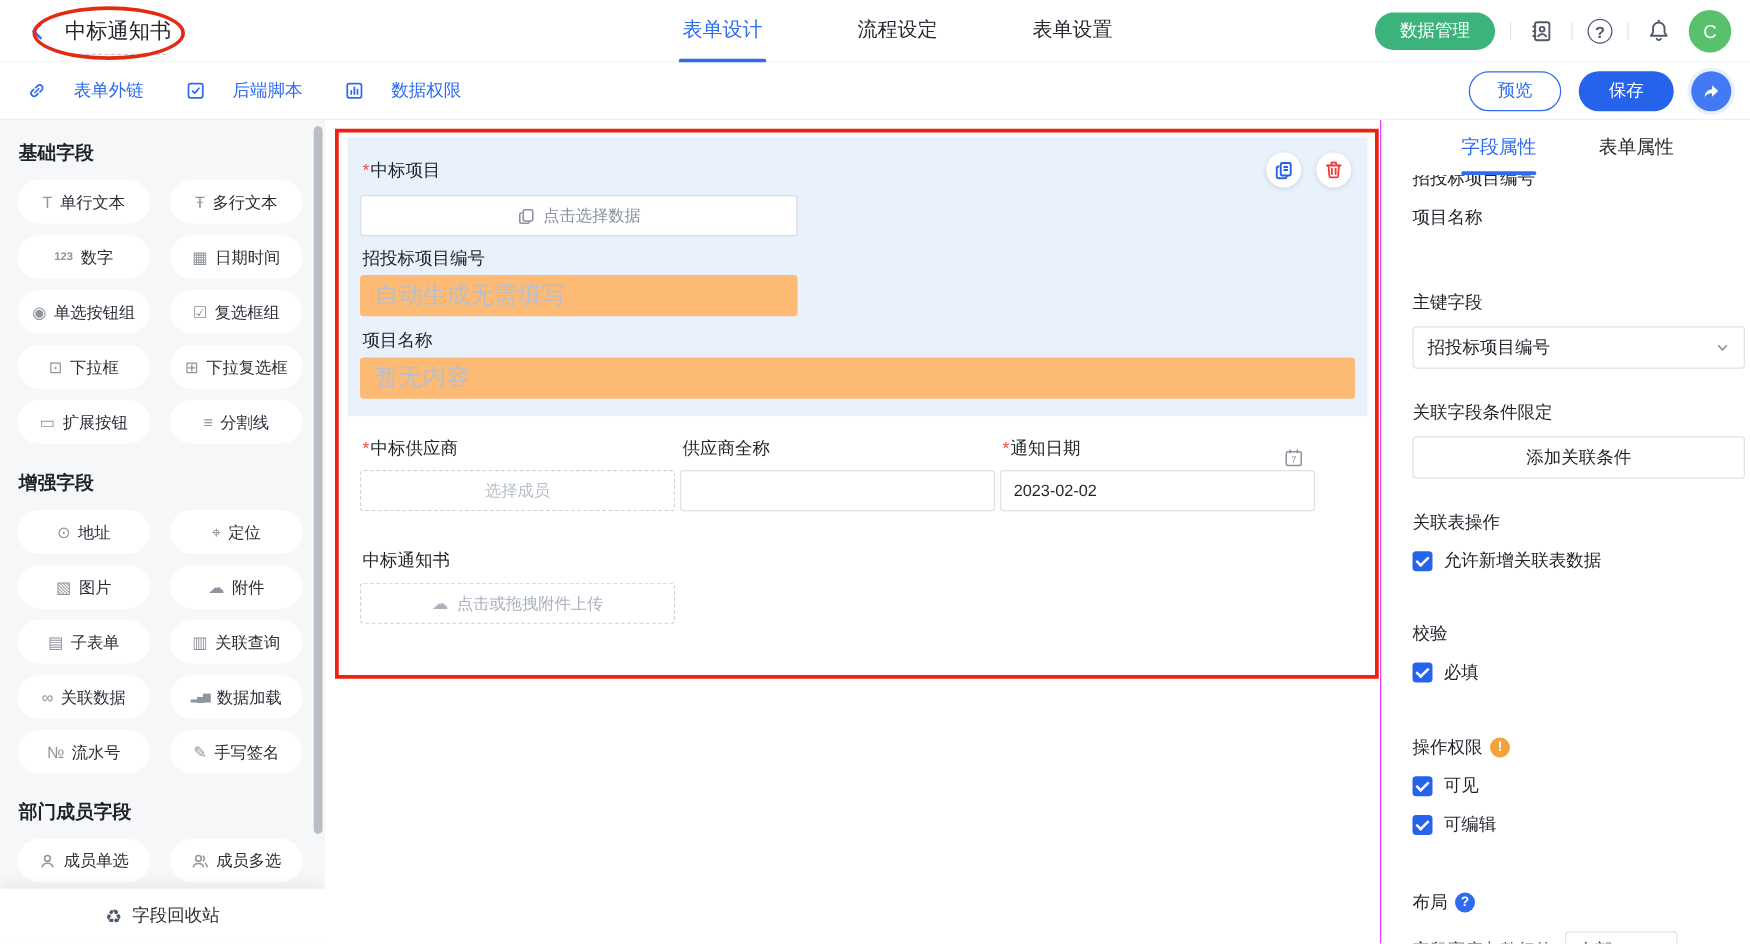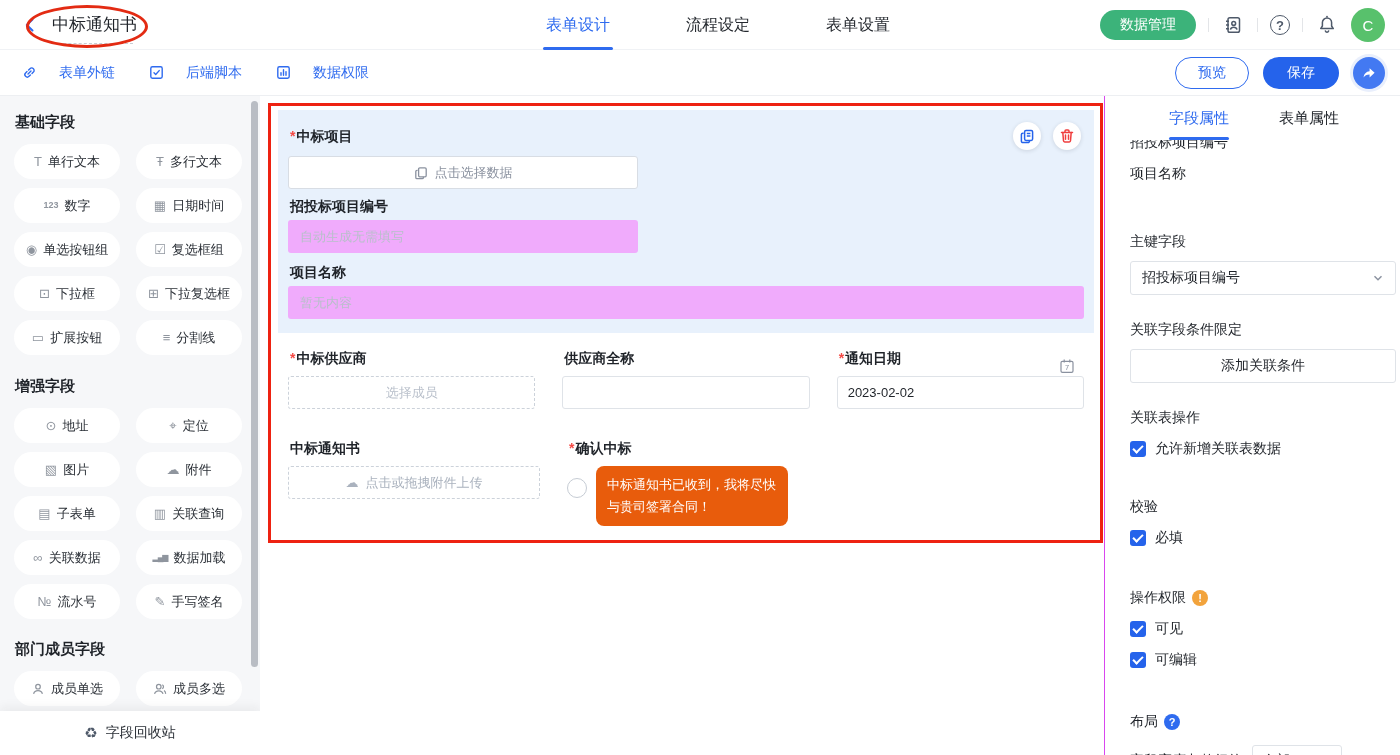--- a/index.html
+++ b/index.html
@@ -38,34 +38,34 @@
   .pill .pi.num{font-size:9px;font-weight:bold;letter-spacing:0}
   .pill .pi.bars{font-size:8px;letter-spacing:-1px}
   .sb-foot{position:absolute;left:0;right:0;bottom:0;height:44px;background:#fff;box-shadow:0 -4px 10px rgba(31,35,41,.06);display:flex;align-items:center;justify-content:center;gap:8px;font-size:14px;color:#2a2f36;cursor:pointer;z-index:6}
   .sb-foot .pi{color:#4e5969;font-size:15px}
   .sb-scroll{position:absolute;left:251px;top:5px;width:7px;height:566px;background:#b9bdc4;border-radius:4px;z-index:5}
   
   .canvas{position:absolute;left:260px;top:96px;width:844px;height:659px;background:#fff}
   .red-rect{position:absolute;left:8px;top:7px;width:835px;height:440px;border:3px solid #ee2211;z-index:30;pointer-events:none}
   .formwrap{position:absolute;left:18px;top:14px;width:816px}
   .sel-block{position:relative;width:816px;height:223px;background:#e8f1fc}
-  .flabel{font-size:14px;color:#1f2329;font-weight:700}
+  .flabel{font-size:14px;color:#1f2329;font-weight:400}
   .req{color:#f54a45;margin-right:1px}
   .sel-label{position:absolute;left:12px;top:18px}
   .fld-actions{position:absolute;top:12px;right:13px;display:flex;gap:12px;z-index:2}
   .cbtn{width:28px;height:28px;border-radius:50%;background:#fff;border:none;display:flex;align-items:center;justify-content:center;box-shadow:0 1px 4px rgba(31,35,41,.14);cursor:pointer}
   .sel-datasel{position:absolute;left:10px;top:46px;width:350px;height:33px;background:#fff;border:1px solid #d8dde4;border-radius:3px;display:flex;align-items:center;justify-content:center;gap:7px;color:#8a919f;font-size:13px;cursor:pointer}
   .sub-label1{position:absolute;left:12px;top:88px}
   .sub-input1{position:absolute;left:10px;top:110px;width:350px;height:33px}
   .sub-label2{position:absolute;left:12px;top:154px}
   .sub-input2{position:absolute;left:10px;top:176px;width:796px;height:33px}
-  .ghost-input{background:#f0abfc;border:none;border-radius:3px;padding:0 12px;font-size:13px;font-family:inherit;color:#1f2329;width:100%;height:100%}
+  .ghost-input{background:#fdba74;border:none;border-radius:3px;padding:0 12px;font-size:19px;font-family:inherit;color:#1f2329;width:100%;height:100%}
   .ghost-input::placeholder{color:#b8bfca}
   .fields{padding:17px 10px 0 10px}
-  .frow{display:flex;gap:27px}
+  .frow{display:flex;gap:4px}
   .frow2{margin-top:31px}
   .fcol{width:252px}
   .fcol .flabel{display:block;margin:0 0 8px 2px}
   .tinput{width:100%;height:33px;border:1px solid #dfe3e8;border-radius:3px;background:#fff;font-size:13px;font-family:inherit;color:#1f2329;padding:0 10px}
   .tinput::placeholder{color:#b8bfca}
   .dashed{border:1px dashed #ccd2da;text-align:center}
   .datebox{position:relative}
   .datebox .cal{position:absolute;right:9px;top:8px;pointer-events:none}
   .upload{width:100%;height:33px;border:1px dashed #ccd2da;border-radius:3px;display:flex;align-items:center;justify-content:center;gap:7px;color:#aab2be;font-size:13px;cursor:pointer;background:#fff}
   .confirm-row{display:flex;align-items:flex-start;gap:9px;width:252px}
@@ -355,27 +355,20 @@
           </div>
         </div>
         <div class="frow frow2">
           <div class="fcol">
             <span class="flabel"><span>中标通知书</span></span>
             <div class="upload">
               <span>☁</span>
               <span>点击或拖拽附件上传</span>
             </div>
           </div>
-          <div class="fcol" style="width:390px">
-            <span class="flabel"><span class="req">*</span><span>确认中标</span></span>
-            <div class="confirm-row">
-              <span class="radio"></span>
-              <span class="bubble">中标通知书已收到，我将尽快与贵司签署合同！</span>
-            </div>
-          </div>
         </div>
       </div>
 
     </div>
   </div>
 
   <div class="props">
     <div class="p-tabs">
       <span class="p-tab active">字段属性</span>
       <span class="p-tab">表单属性</span>

